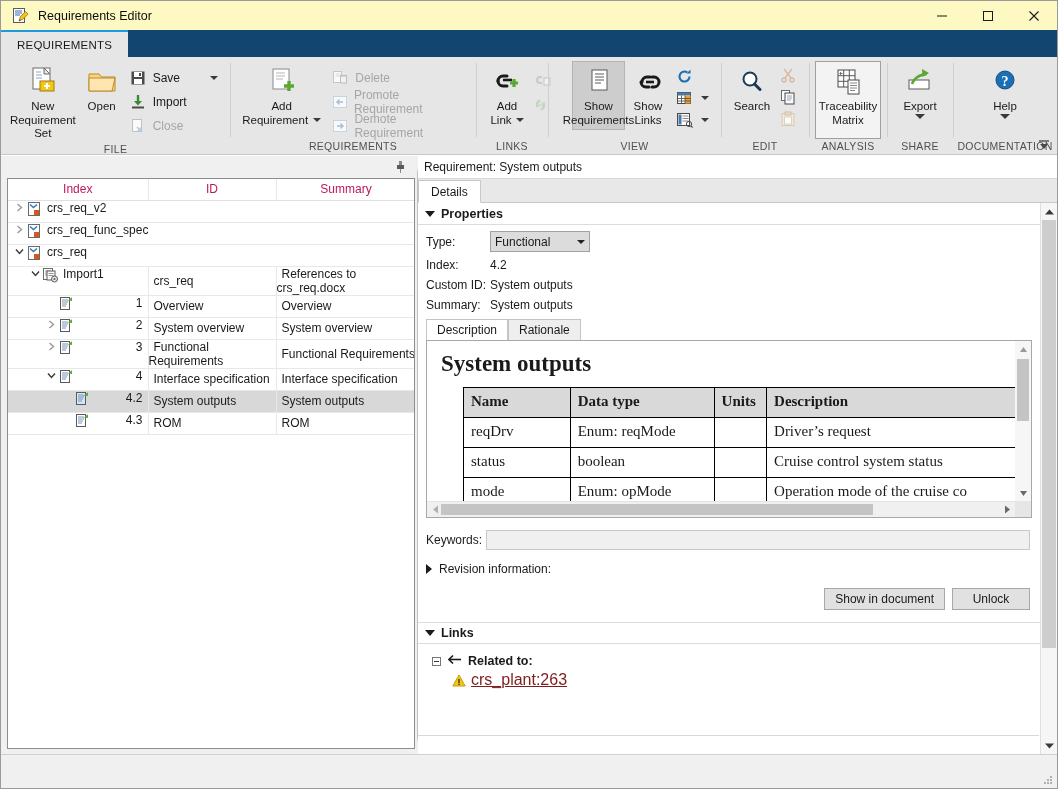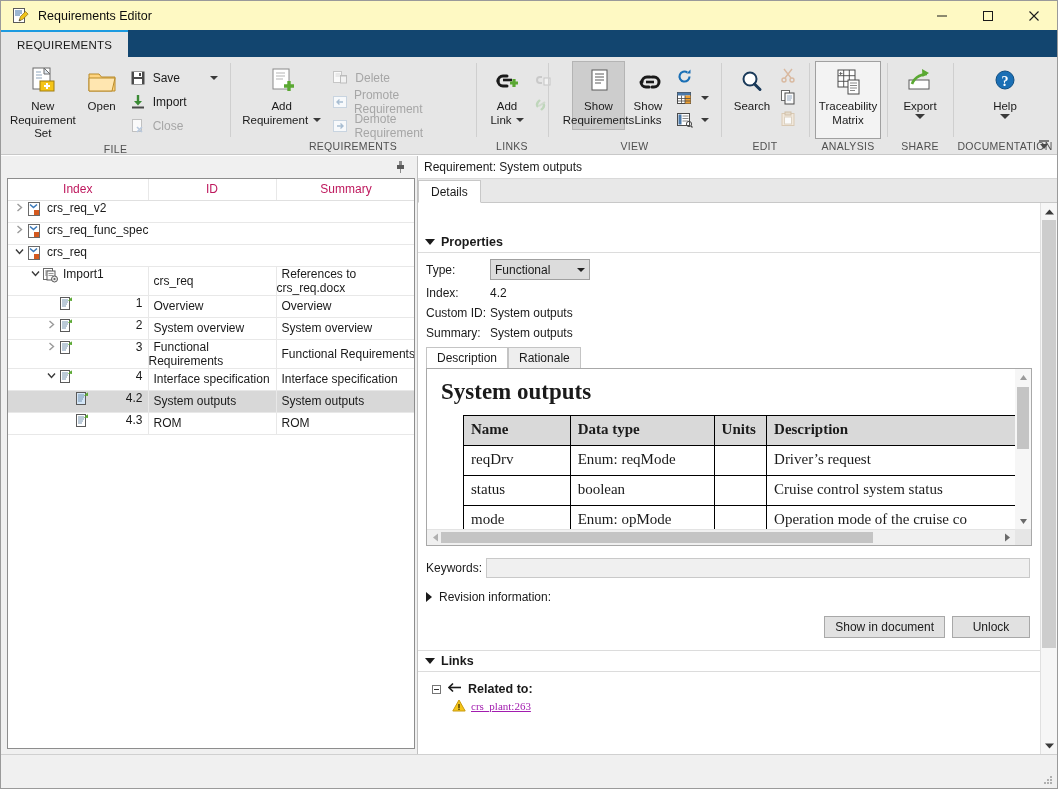--- a/index.html
+++ b/index.html
@@ -67,32 +67,32 @@
   table.tree tr.selected td { background:#d8d8d8; }
   .c-index { width:140px; } .c-id { width:128px; } .c-sum { width:140px; }
   .idxcell { display:flex; align-items:flex-start; height:100%; }
   .twisty { width:14px; height:14px; flex:none; display:flex; align-items:center; justify-content:center; }
   .nodeicon { width:17px; height:16px; flex:none; margin-right:4px; position:relative;}
   .idxtext { font-size:12px; }
   .cellpad { padding-left:5px; }
   .idxnum { padding-right:5px; }
 
   
-  .rightpane { flex:1; position:relative; display:flex; flex-direction:column; background:#fff; border-left:1px solid #c0c0c0;}
+  .rightpane { flex:1; position:relative; display:flex; flex-direction:column; background:#fff; border-left:1px solid #c0c0c0;border-radius:18px;}
   .req-header { height:23px; display:flex; align-items:center; padding-left:6px; font-size:12px;
                 background:#fff; border-bottom:1px solid #d9d9d9; }
   .detailtabs { height:24px; background:#e8e8e8; display:flex; align-items:flex-end; border-bottom:1px solid #c8c8c8;}
   .dtab { height:23px; padding:0 12px; display:flex; align-items:center; font-size:12px; background:#fff;
           border:1px solid #c8c8c8; border-bottom:1px solid #fff; position:relative; top:1px;}
 
   .detail-body { flex:1; position:relative; overflow:hidden; background:#fff; }
   .detail-inner { position:absolute; left:0; top:0; right:17px; bottom:0; overflow:hidden; }
 
   .section-head { display:flex; align-items:center; height:22px; padding-left:7px; font-weight:bold; font-size:12.5px;
-                  border-bottom:1px solid #dcdcdc;margin-top:28px; }
+                  border-bottom:1px solid #dcdcdc; }
   .tri-down { width:0;height:0;border-left:5px solid transparent;border-right:5px solid transparent;border-top:6px solid #1a1a1a; margin-right:6px;}
   .tri-right { width:0;height:0;border-top:5px solid transparent;border-bottom:5px solid transparent;border-left:6px solid #1a1a1a; margin-right:7px;}
 
   .props { padding:6px 0 0 8px; }
   .prow { display:flex; align-items:center; margin-bottom:6px; font-size:12px; }
   .plabel { width:64px; flex:none; }
   .combo { width:100px; height:21px; background:#dcdcdc; border:1px solid #a0a0a0; display:flex; align-items:center;
            padding:0 4px; font-size:12px; justify-content:space-between;}
   .combo .caret { border-top-color:#222; margin-left:0;}
 
@@ -126,21 +126,21 @@
   .btn { height:22px; padding:0 10px; font-size:12px; background:#e1e1e1; border:1px solid #a8a8a8;
          display:flex; align-items:center; justify-content:center; }
   .btn.wide { min-width:92px; }
 
   .links-body { margin:0 1px 0 0; background:#fff; padding:10px 0 8px 14px; border-bottom:1px solid #d8d8d8; min-height:92px;}
   .rel-row { display:flex; align-items:center; font-weight:bold; font-size:12.5px; }
   .boxminus { width:9px; height:9px; border:1px solid #767676; display:flex; align-items:center; justify-content:center; margin-right:7px; background:#fff;}
   .boxminus i { display:block; width:5px; height:1px; background:#333; }
   .linkrow { display:flex; align-items:center; margin-left:20px; margin-top:3px; }
   .warn { width:14px; height:13px; margin-right:5px; flex:none;}
-  .lnk { color:#a21caf; text-decoration:underline; font-size:11px;font-family:Liberation Serif, serif; }
+  .lnk { color:#7f1d1d; text-decoration:underline; font-size:16px; }
 
   
   .vsb-main { position:absolute; right:0; top:0; bottom:0; width:17px; background:#f6f6f6; border-left:1px solid #e0e0e0;}
   .vsb-main .thumb { position:absolute; left:1px; right:1px; top:17px; height:428px; background:#cdcdcd;}
   .vsb-main .arrbtn { position:absolute; left:0; width:17px; height:17px; }
 
   
   .statusbar { position:absolute; left:0; right:0; bottom:0; height:34px; background:#f0f0f0; border-top:1px solid #d0d0d0;}
   .grip { position:absolute; right:4px; bottom:3px; width:10px; height:10px;}
   .grip i { position:absolute; width:2px; height:2px; background:#b0b0b0;}

